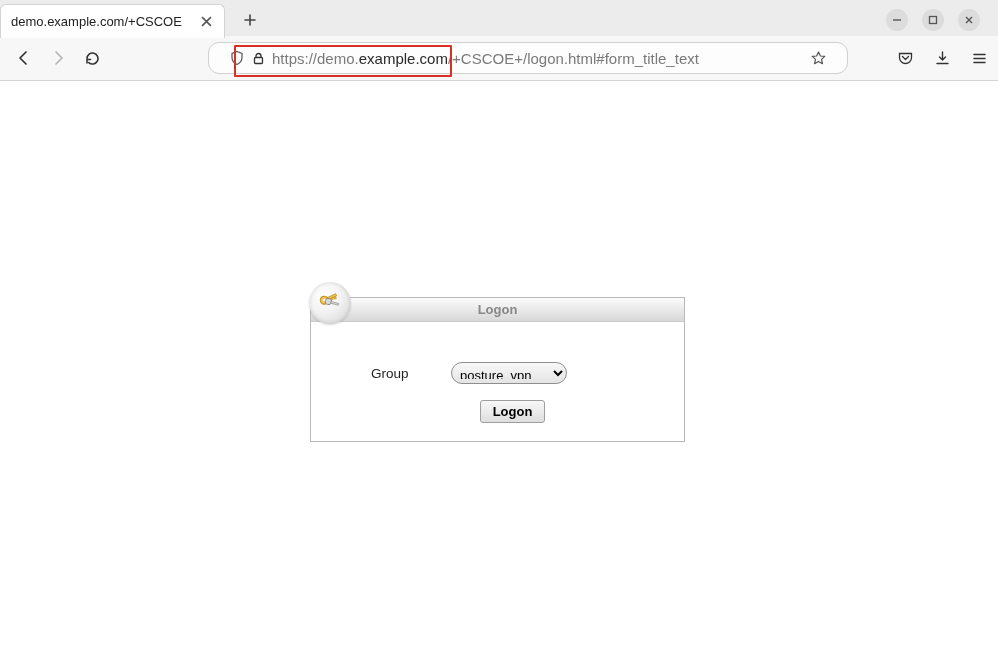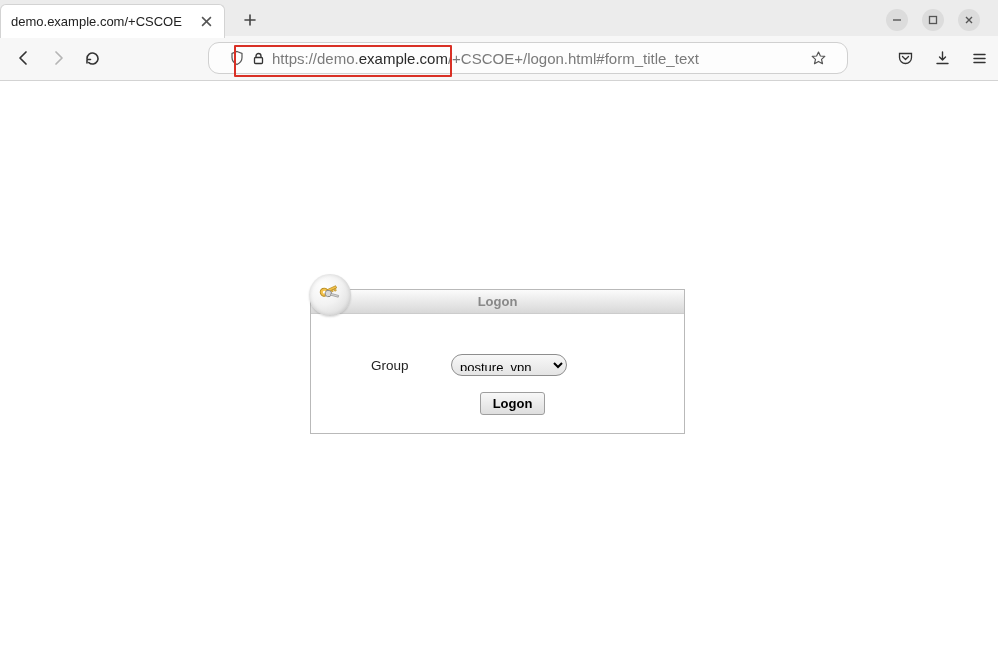--- a/index.html
+++ b/index.html
@@ -134,21 +134,21 @@
 
   
   .page-area {
     position: relative;
     height: calc(651px - 81px);
     background: #fff;
   }
 
   .logon-dialog {
     position: absolute;
-    top: 208px;
+    top: 216px;
     left: 310px;
     width: 375px;
     border: 1px solid var(--dialog-border);
     background: #fff;
   }
   .dialog-header {
     position: relative;
     height: 24px;
     background: linear-gradient(to bottom, var(--dialog-header-grad-top), var(--dialog-header-grad-bot));
     border-bottom: 1px solid #ccc;

